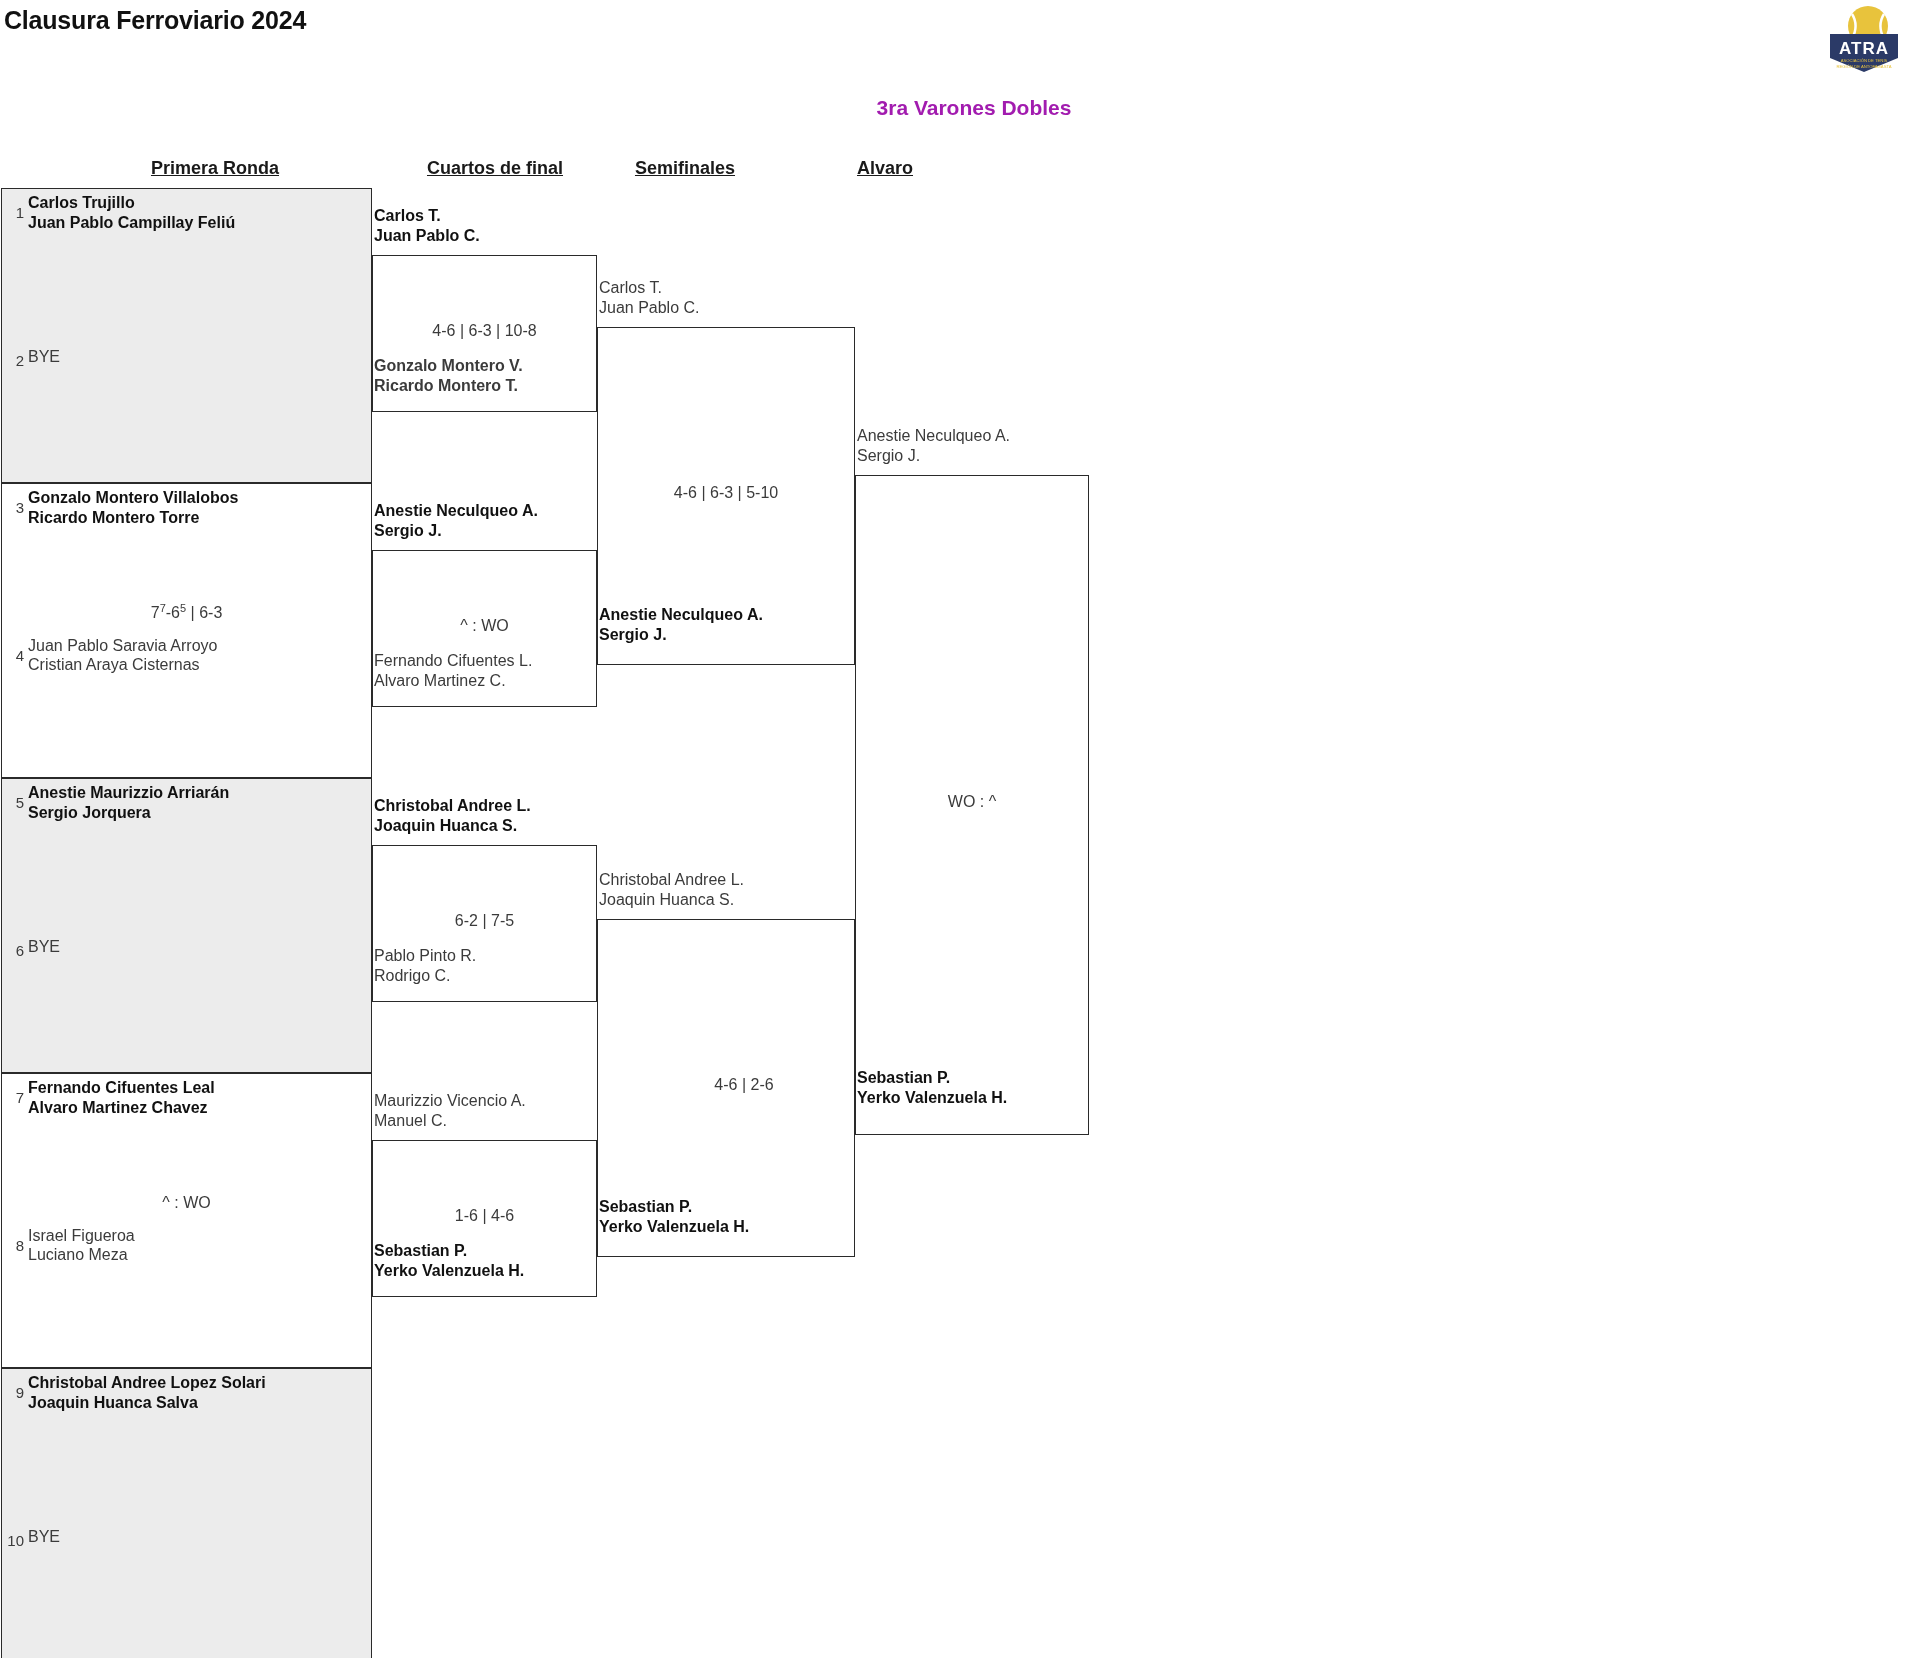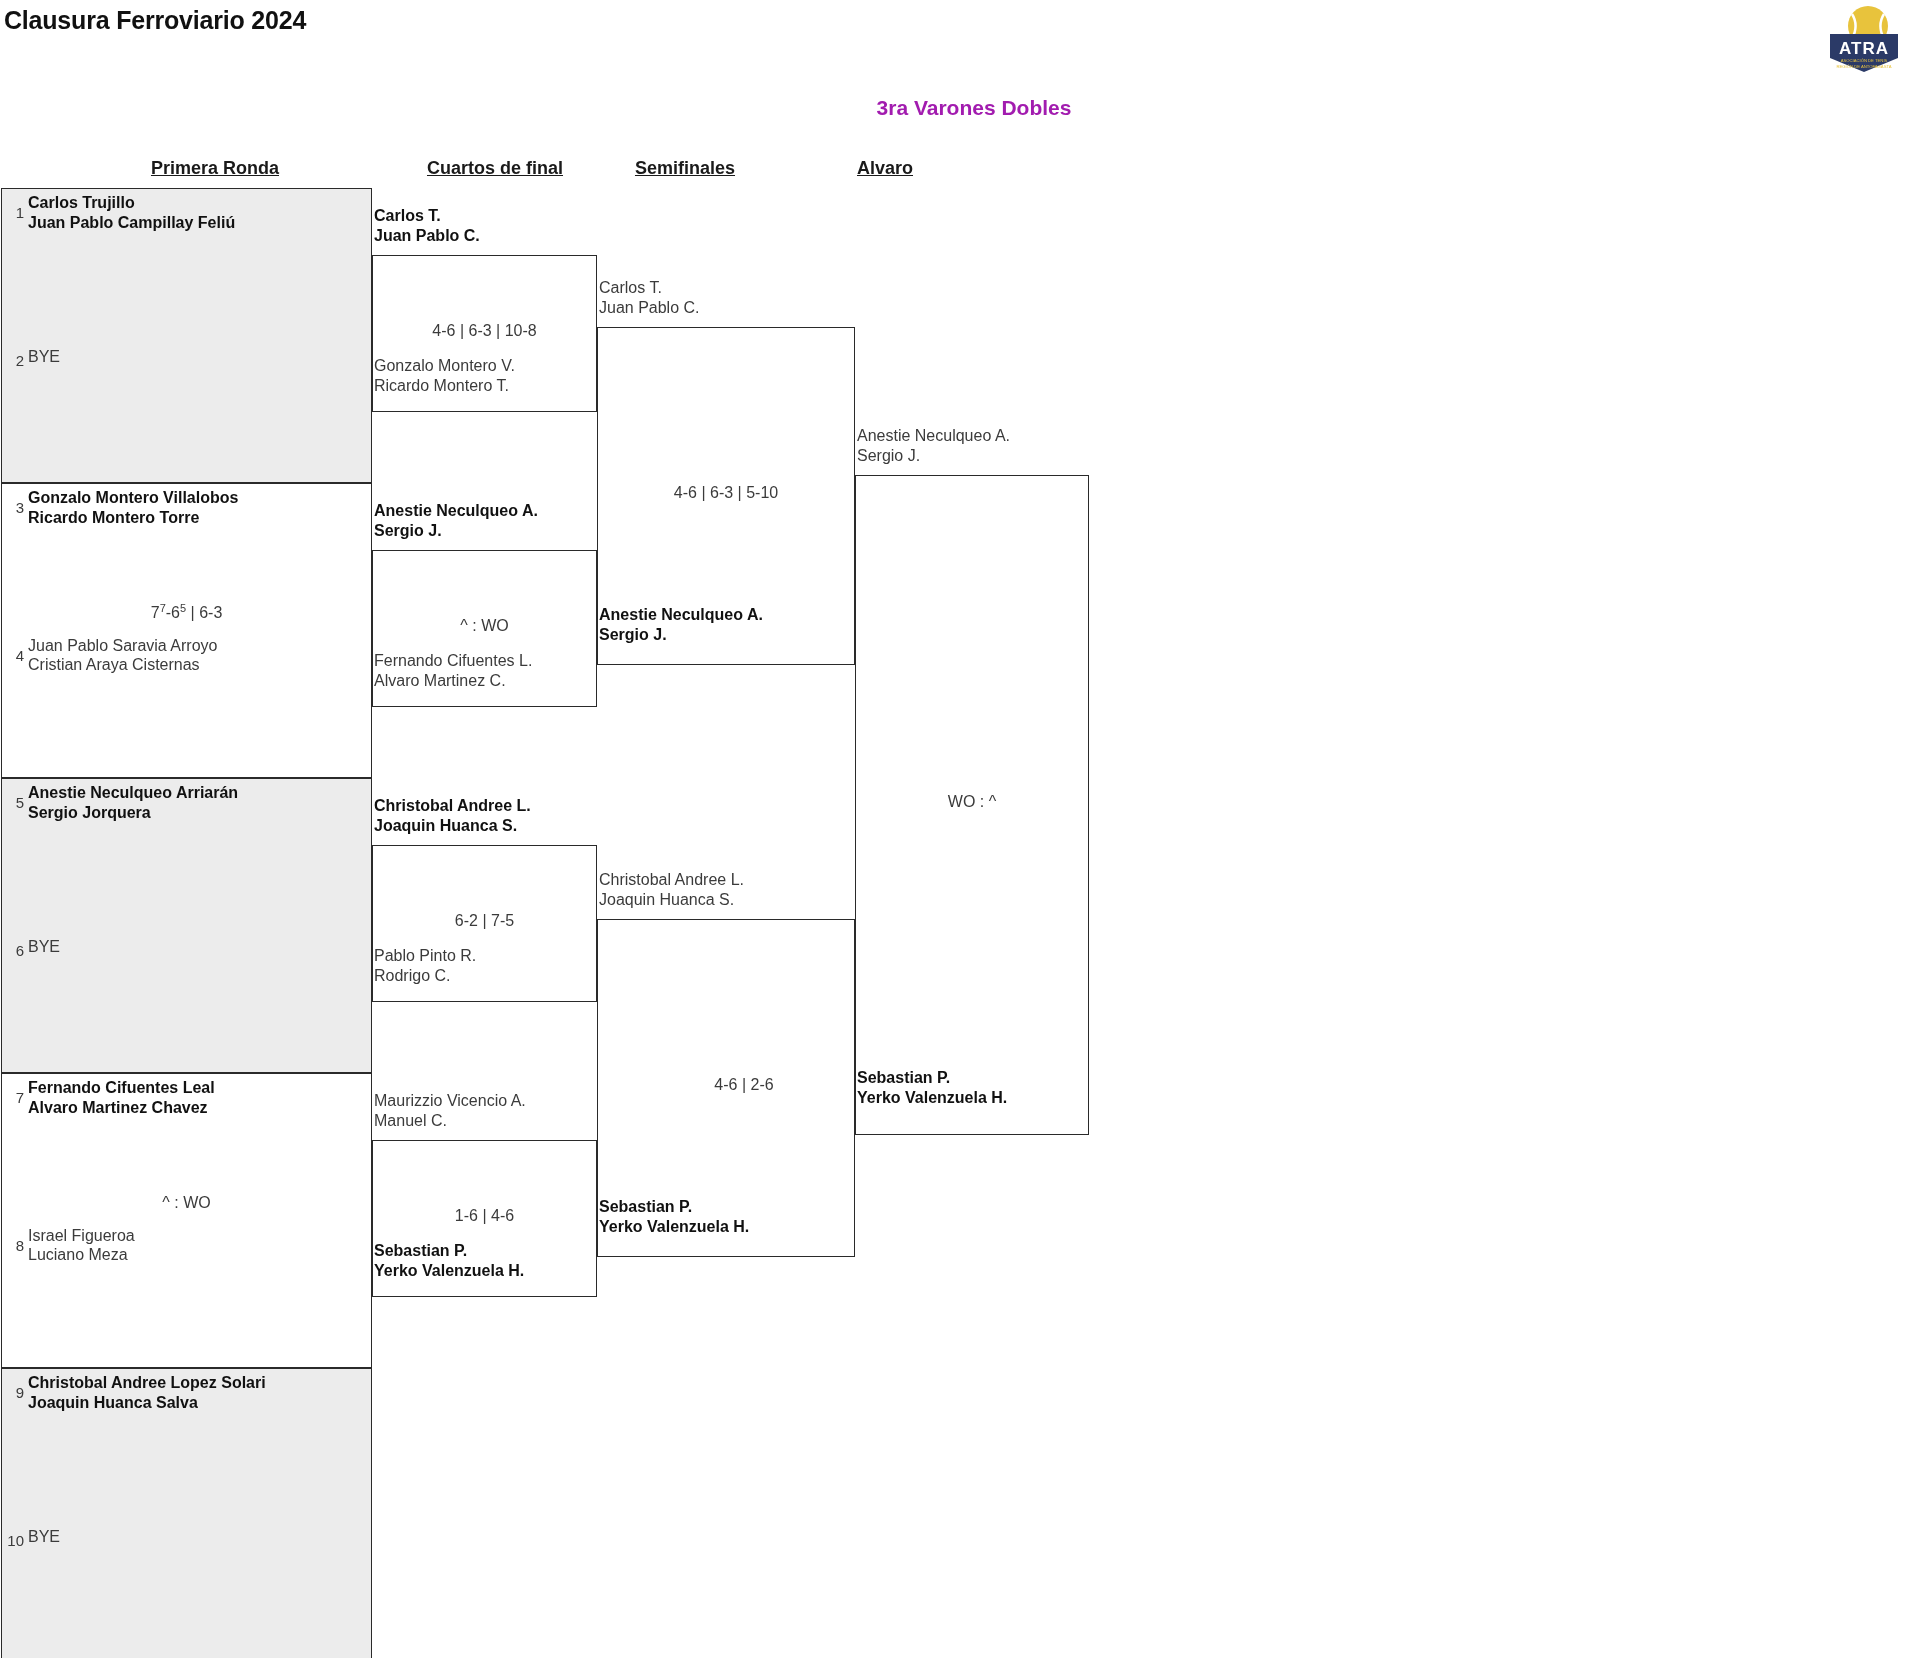--- a/index.html
+++ b/index.html
@@ -152,21 +152,21 @@
       <div>Ricardo Montero Torre</div>
     </div>
     <div class="seed-num" style="left:2px;top:646.5px;width:22px;">4</div>
     <div class="team" style="left:28px;top:635.5px;width:339px;">
       <div>Juan Pablo Saravia Arroyo</div>
       <div>Cristian Araya Cisternas</div>
     </div>
     <div class="box shade" style="left:1px;top:778px;width:371px;height:295px;"></div>
     <div class="seed-num" style="left:2px;top:794px;width:22px;">5</div>
     <div class="team win" style="left:28px;top:783px;width:339px;">
-      <div>Anestie Neculqueo Arriarán</div>
+      <div>Anestie Maurizzio Arriarán</div>
       <div>Sergio Jorquera</div>
     </div>
     <div class="seed-num" style="left:2px;top:941.5px;width:22px;">6</div>
     <div class="team" style="left:28px;top:936.5px;width:339px;">
       <div>BYE</div>
     </div>
     <div class="box plain" style="left:1px;top:1073px;width:371px;height:295px;"></div>
     <div class="seed-num" style="left:2px;top:1089px;width:22px;">7</div>
     <div class="team win" style="left:28px;top:1078px;width:339px;">
       <div>Fernando Cifuentes Leal</div>
@@ -187,21 +187,21 @@
     <div class="team" style="left:28px;top:1526.5px;width:339px;">
       <div>BYE</div>
     </div>
     <div class="score" style="left:1px;top:603.5px;width:371px;">7<sup>7</sup>-6<sup>5</sup> | 6-3</div>
     <div class="score" style="left:1px;top:1193.5px;width:371px;">^ : WO</div>
     <div class="box plain" style="left:372px;top:255px;width:225px;height:157px;"></div>
     <div class="team win" style="left:374px;top:206px;width:219px;">
       <div>Carlos T.</div>
       <div>Juan Pablo C.</div>
     </div>
-    <div class="team" style="left:374px;top:356px;width:219px;">
+    <div class="team" style="left:374px;top:356px;width:219px;font-weight:bold;">
       <div>Gonzalo Montero V.</div>
       <div>Ricardo Montero T.</div>
     </div>
     <div class="score" style="left:372px;top:321.5px;width:225px;">4-6 | 6-3 | 10-8</div>
     <div class="box plain" style="left:372px;top:550px;width:225px;height:157px;"></div>
     <div class="team win" style="left:374px;top:501px;width:219px;">
       <div>Anestie Neculqueo A.</div>
       <div>Sergio J.</div>
     </div>
     <div class="team" style="left:374px;top:651px;width:219px;">

